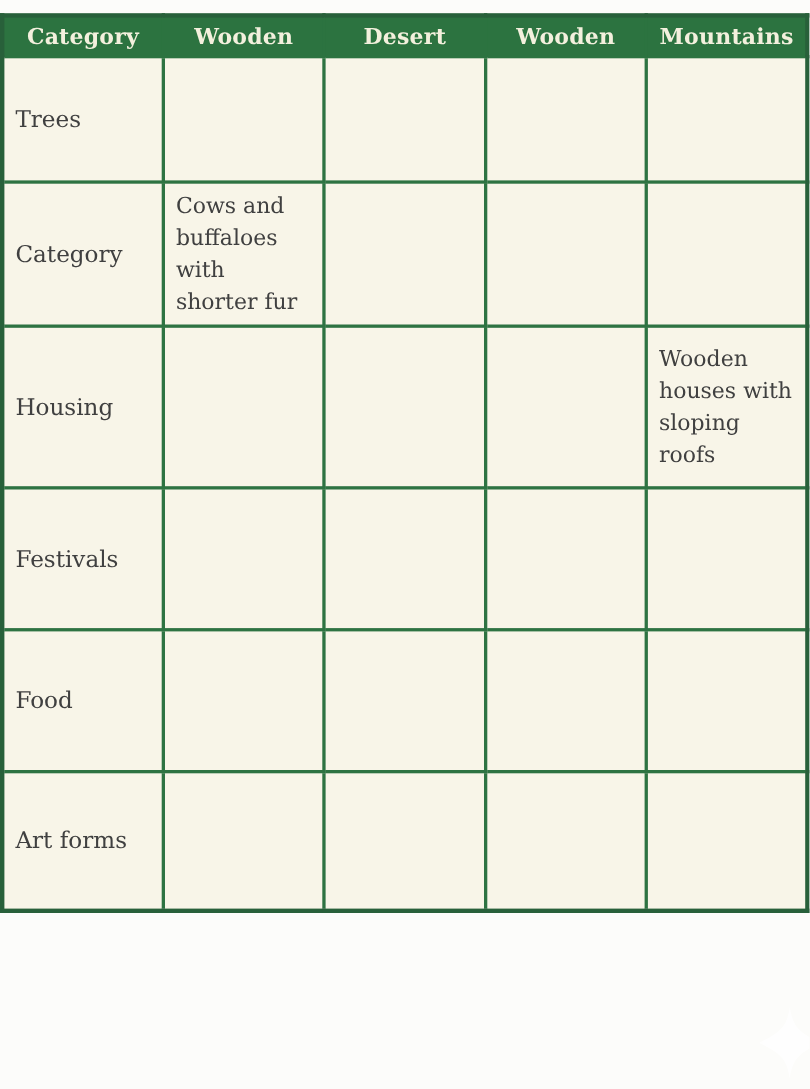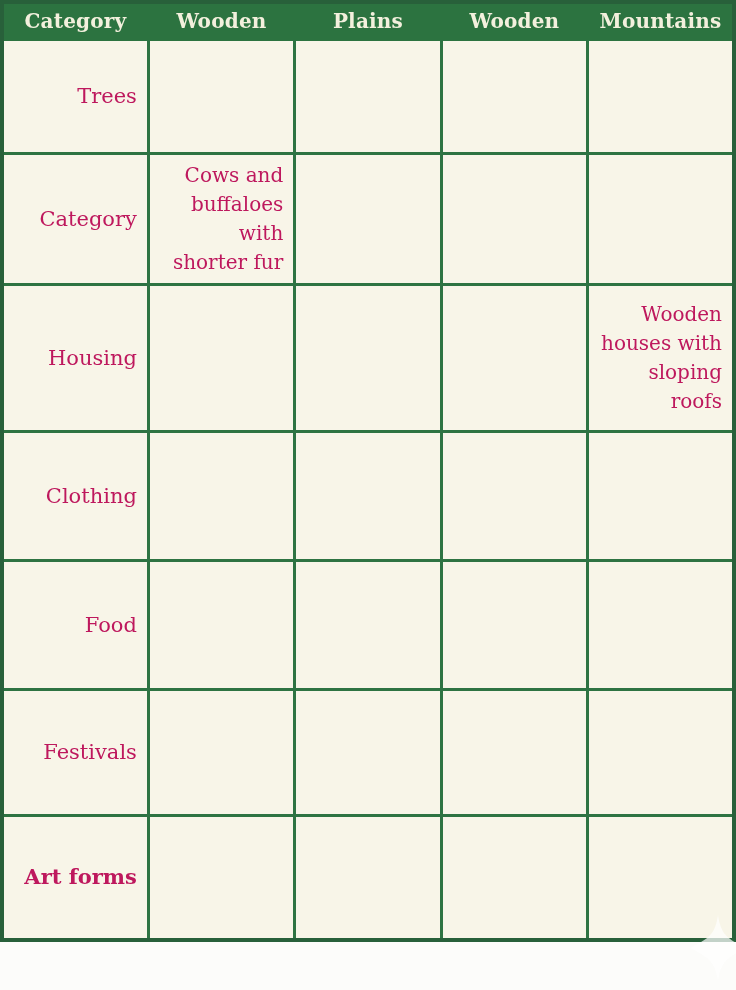--- a/index.html
+++ b/index.html
@@ -14,21 +14,21 @@
     overflow: hidden;
   }
   .page {
     position: relative;
     width: 736px;
     height: 990px;
     overflow: hidden;
   }
   table.grid {
     position: absolute;
-    top: 0;
+    top: 12px;
     left: 0;
     width: 736px;
     border-collapse: collapse;
     table-layout: fixed;
     border: 4px solid #28603a;
   }
   table.grid col { width: 20%; }
   table.grid thead th {
     background: #2c7340;
     color: #f3f0dd;
@@ -36,23 +36,23 @@
     font-weight: bold;
     text-align: center;
     vertical-align: middle;
     height: 30px;
     padding: 2px 4px;
     border: 3px solid #2c7340;
     letter-spacing: 0.2px;
   }
   table.grid tbody td {
     background: #f8f5e8;
-    color: #be185d;
+    color: #404040;
     font-size: 20px;
-    text-align: right;
+    text-align: left;
     vertical-align: middle;
     padding: 6px 10px;
     border: 3px solid #2e7342;
     line-height: 1.45;
     word-wrap: break-word;
   }
   table.grid tbody td.category-cell {
     font-size: 21px;
   }
   
@@ -83,21 +83,21 @@
       <col>
         <col>
         <col>
         <col>
         <col>
     </colgroup>
     <thead>
       <tr id="header-row">
           <th>Category</th>
           <th>Wooden</th>
-          <th>Plains</th>
+          <th>Desert</th>
           <th>Wooden</th>
           <th>Mountains</th>
         </tr>
     </thead>
     <tbody id="body-rows">
         <tr>
           <td class="category-cell">Trees</td>
           <td></td>
           <td></td>
           <td></td>
@@ -111,35 +111,28 @@
           <td></td>
         </tr>
         <tr>
           <td class="category-cell">Housing</td>
           <td></td>
           <td></td>
           <td></td>
           <td>Wooden houses with sloping roofs</td>
         </tr>
         <tr>
-          <td class="category-cell">Clothing</td>
+          <td class="category-cell">Festivals</td>
           <td></td>
           <td></td>
           <td></td>
           <td></td>
         </tr>
         <tr>
           <td class="category-cell">Food</td>
-          <td></td>
-          <td></td>
-          <td></td>
-          <td></td>
-        </tr>
-        <tr>
-          <td class="category-cell">Festivals</td>
           <td></td>
           <td></td>
           <td></td>
           <td></td>
         </tr>
         <tr>
           <td class="category-cell">Art forms</td>
           <td></td>
           <td></td>
           <td></td>

